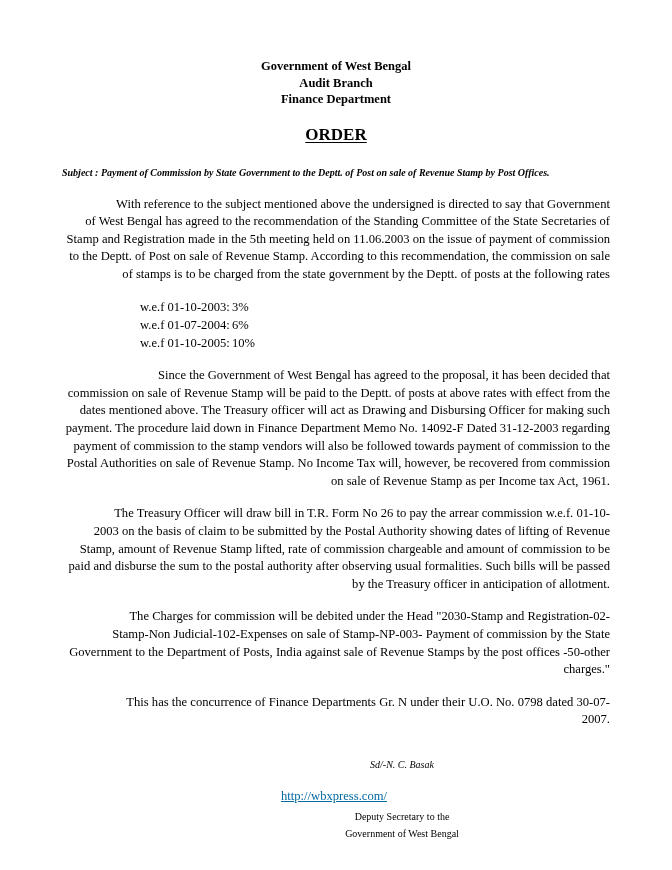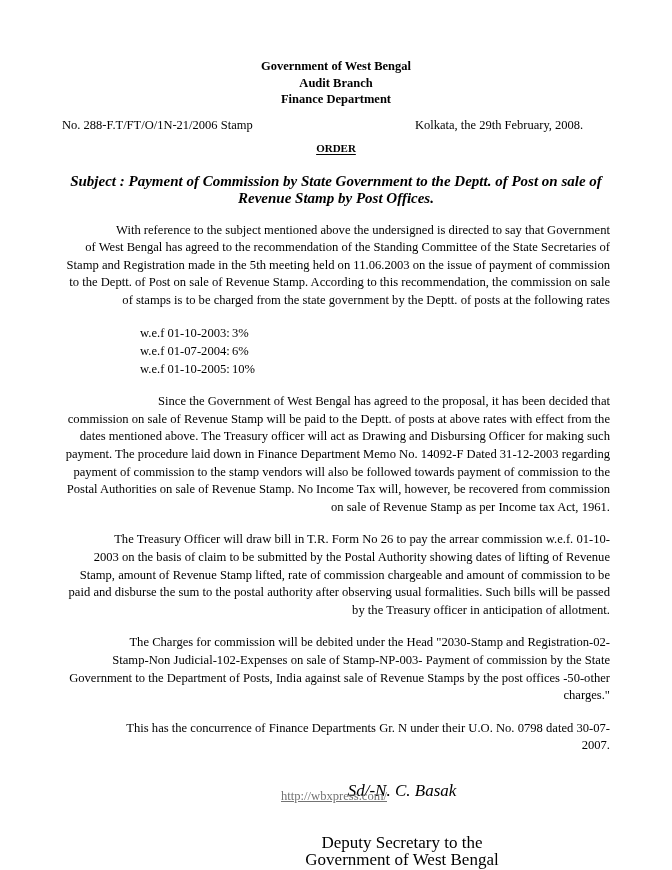--- a/index.html
+++ b/index.html
@@ -56,36 +56,36 @@
     position: absolute;
     left: 353px;
     top: 0;
     white-space: nowrap;
   }
 
   
   .order-title {
     text-align: center;
     font-weight: bold;
-    font-size: 11px;
-    margin-top: 8px;
+    font-size: 17px;
+    margin-top: 17px;
   }
   .order-title span {
     text-decoration: underline;
     text-underline-offset: 2px;
   }
 
   
   .subject {
     margin-top: 19px;
     font-weight: bold;
     font-style: italic;
-    font-size: 15px;
+    font-size: 10px;
     line-height: 17px;
-    text-align: center;
+    text-align: left;
   }
 
   
   .para {
     margin-top: 15px;
     font-size: 12.6px;
     line-height: 17.6px;
     text-align: right;
     text-indent: 48px;
   }
@@ -99,21 +99,21 @@
     border-collapse: collapse;
   }
   .rates td { padding: 0; vertical-align: top; white-space: nowrap; }
   .rates td.label { width: 92px; }
   .rates td.value { padding-left: 0; }
 
   
   .signature {
     margin-top: 27px;
     text-align: center;
-    font-size: 17px;
+    font-size: 10px;
     line-height: 17.6px;
   }
   .sig-name {
     font-style: italic;
     margin-left: 132px;
   }
   .sig-designation {
     margin-top: 34px;
     margin-left: 132px;
     line-height: 17.6px;
@@ -140,24 +140,20 @@
 <div class="page">
 
   <div class="content">
 
     <div class="letterhead">
       <div>Government of West Bengal</div>
       <div>Audit Branch</div>
       <div>Finance Department</div>
     </div>
 
-    <div class="refrow">
-      <div class="ref-no">No. 288-F.T/FT/O/1N-21/2006 Stamp</div>
-      <div class="place-date">Kolkata, the 29th February, 2008.</div>
-    </div>
 
     <div class="order-title">
       <span>ORDER</span>
     </div>
 
     <div class="subject">Subject : Payment of Commission by State Government to the Deptt. of Post on sale of Revenue Stamp by Post Offices.</div>
 
     <div class="para">With reference to the subject mentioned above the undersigned is directed to say that Government of West Bengal has agreed to the recommendation of the Standing Committee of the State Secretaries of Stamp and Registration made in the 5th meeting held on 11.06.2003 on the issue of payment of commission to the Deptt. of Post on sale of Revenue Stamp. According to this recommendation, the commission on sale of stamps is to be charged from the state government by the Deptt. of posts at the following rates</div>
 
     <table class="rates">
@@ -189,16 +185,16 @@
       <div class="sig-name">Sd/-N. C. Basak</div>
       <div class="sig-designation">
         <div>Deputy Secretary to the</div>
         <div>Government of West Bengal</div>
       </div>
     </div>
 
   </div>
 
   <div class="footer">
-    <a href="#" style="color: #737373;">http://wbxpress.com/</a>
+    <a href="#" style="color: #0369a1;">http://wbxpress.com/</a>
   </div>
 
 </div>
 
 </body></html>

